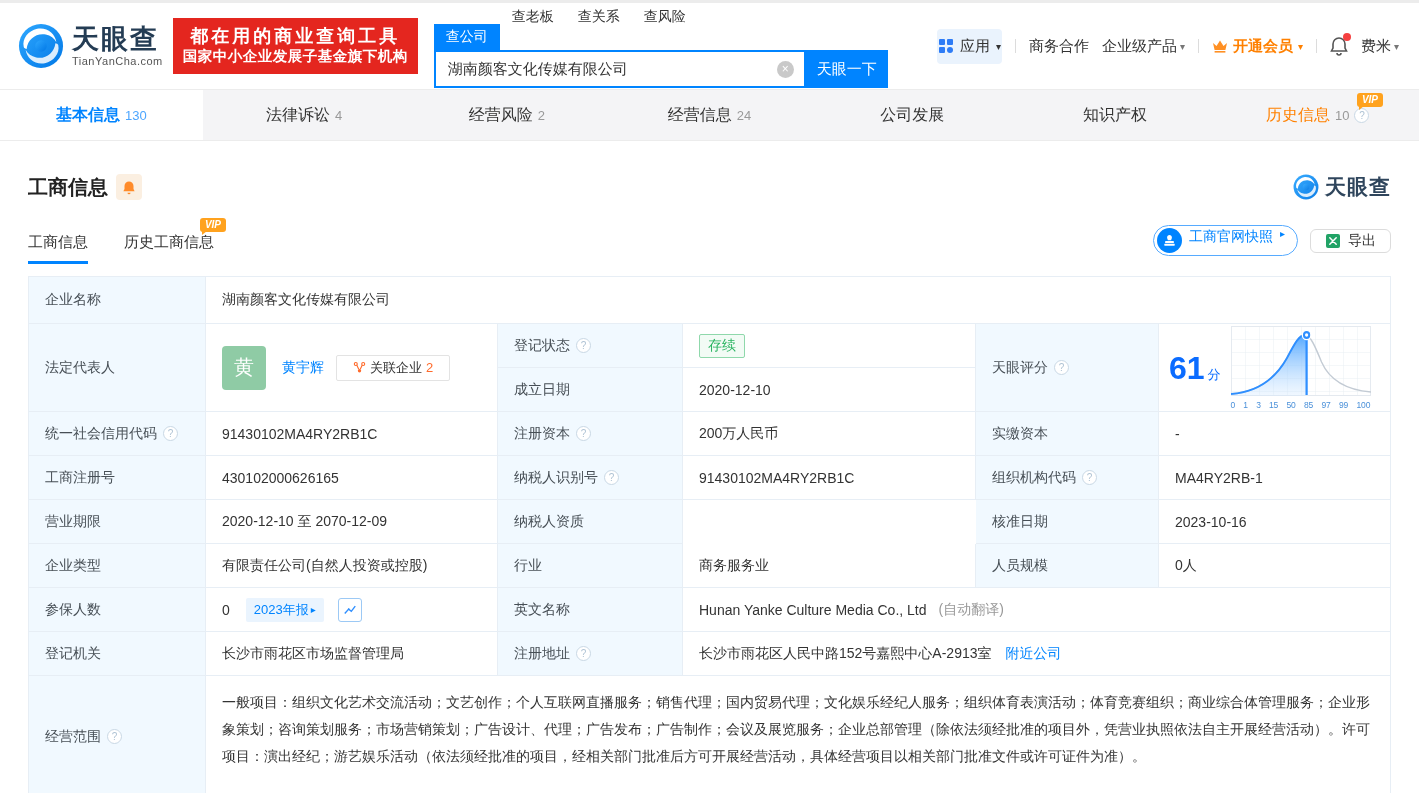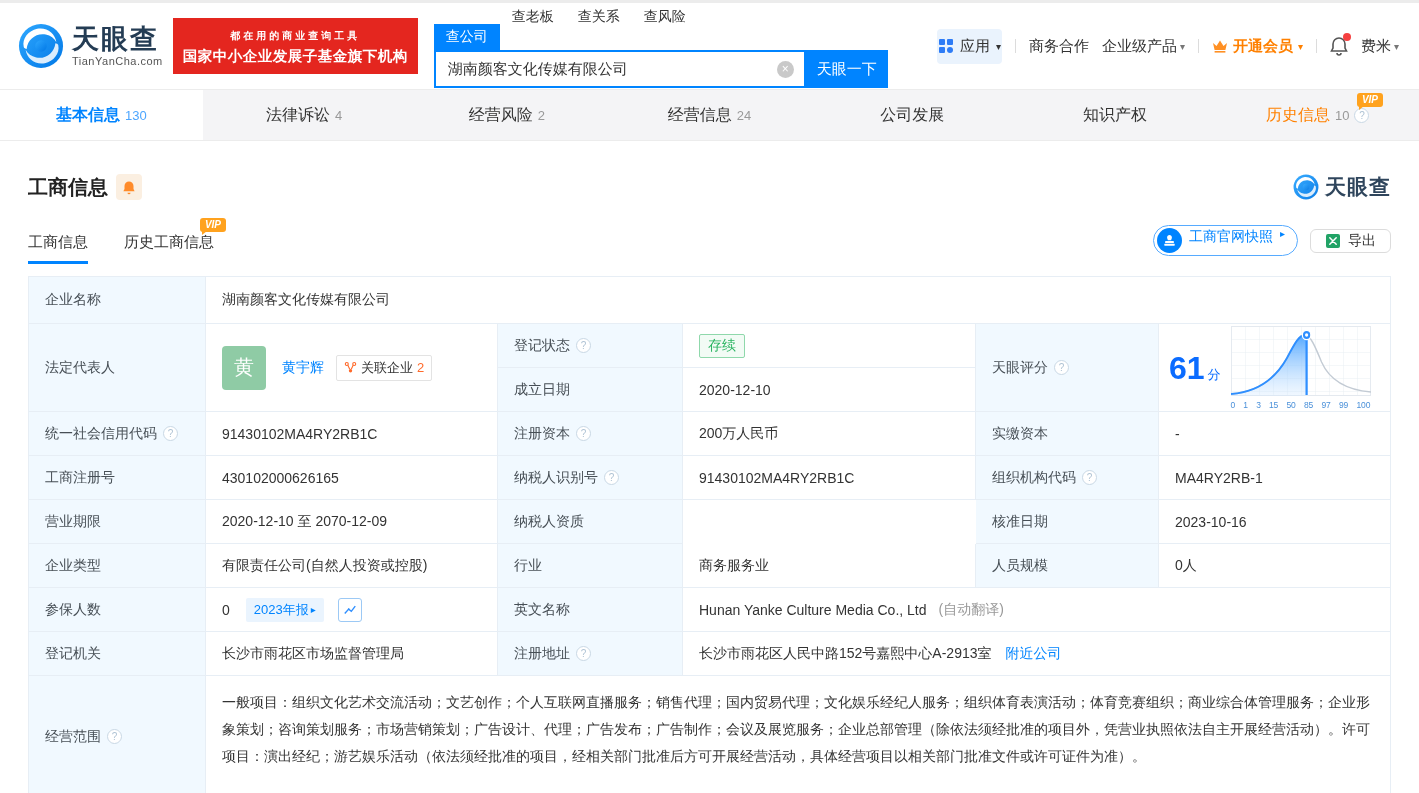--- a/index.html
+++ b/index.html
@@ -10,21 +10,21 @@
   }
   .page { width:1419px; border-top:3px solid #ECECEC; }
 
   
   .topbar { display:flex; align-items:center; height:86px; padding:0 20px 0 18px; }
   .logo { display:flex; align-items:center; gap:8px; cursor:pointer; flex:0 0 auto; }
   .logo-text-wrap { display:flex; flex-direction:column; }
   .logo-cn { font-size:27px; font-weight:bold; color:#243C54; letter-spacing:2px; line-height:1.05; }
   .logo-en { font-size:11px; color:#555; margin-top:2px; letter-spacing:.5px; }
   .slogan { background:#E4261F; color:#fff; font-weight:bold; margin-left:10px; padding:8px 10px; text-align:center; flex:0 0 auto; }
-  .slogan-l1 { font-size:10px; letter-spacing:3px; line-height:20px; }
+  .slogan-l1 { font-size:18px; letter-spacing:3px; line-height:20px; }
   .slogan-l2 { font-size:14.5px; letter-spacing:.5px; line-height:20px; }
 
   .search-area { margin-left:16px; display:flex; flex-direction:column; flex:0 0 auto; }
   .search-tabs { display:flex; }
   .stab { font-size:14px; padding:4px 12px; color:#333; cursor:pointer; }
   .stab.active { background:#0084FF; color:#fff;margin-top:20px; }
   .search-row { display:flex; }
   .search-box { width:372px; height:38px; border:2px solid #0084FF; display:flex; align-items:center; padding:0 10px; background:#fff; }
   .search-input { flex:1; border:none; outline:none; font-size:15px; color:#333; font-family:inherit; background:transparent; }
   .clear-icon { width:17px; height:17px; border-radius:50%; background:#C9C9C9; color:#fff; font-size:12px; line-height:17px; text-align:center; cursor:pointer; flex:0 0 auto; }
@@ -76,21 +76,21 @@
     grid-template-rows:47px 44px 44px 44px 44px 44px 44px 44px 44px 121px;
     border:1px solid #E7EEF5; margin-top:12px; font-size:14px; }
   .cell { border-right:1px solid #E7EEF5; border-bottom:1px solid #E7EEF5; display:flex; align-items:center; padding:0 16px; background:#fff; min-width:0; gap:6px; }
   .cell.lbl { background:#F1F9FF; color:#474F56; }
   .no-r { border-right:none; }
   .no-b { border-bottom:none; }
   .link { color:#0084FF; cursor:pointer; text-decoration:none; }
   .gray-note { color:#999; margin-left:6px; }
   .avatar { width:44px; height:44px; border-radius:4px; background:#8FCBA5; color:#fff; font-size:20px; display:flex; align-items:center; justify-content:center; flex:0 0 auto; cursor:pointer; }
   .rep-name { color:#0084FF; margin:0 6px 0 10px; cursor:pointer; }
-  .rel-badge { display:flex; align-items:center; gap:4px; border:1px solid #E3E3E3; border-radius:2px; padding:3px 7px; font-size:13px; color:#333; cursor:pointer; background:#fff; }
+  .rel-badge { display:flex; align-items:center; gap:4px; border:1px solid #E3E3E3; border-radius:2px; padding:3px 16px; font-size:13px; color:#333; cursor:pointer; background:#fff; }
   .rel-count { color:#FF6A2B; }
   .status-badge { color:#2BB562; background:#F2FBF5; border:1px solid #8FD8AB; border-radius:2px; padding:2px 8px; font-size:14px; }
   .report-badge { display:inline-flex; align-items:center; gap:2px; background:#EAF4FE; color:#0084FF; font-size:13px; padding:3px 8px; border-radius:2px; margin-left:10px; cursor:pointer; }
   .chart-btn { width:24px; height:24px; border:1px solid #9CC9F5; border-radius:3px; display:flex; align-items:center; justify-content:center; margin-left:8px; cursor:pointer; background:#fff; }
   .score-cell { padding:0 10px; gap:10px; }
   .score-num { font-size:32px; font-weight:bold; color:#0B6CFF; line-height:1; }
   .score-unit { font-size:13px; color:#0B6CFF; margin-left:3px; }
   .score-chart { display:flex; flex-direction:column; }
   .ticks { display:flex; justify-content:space-between; width:140px; font-size:8.5px; color:#4A90D9; margin-top:2px; }
   .multiline { display:block; padding:13px 16px; line-height:27px; }

